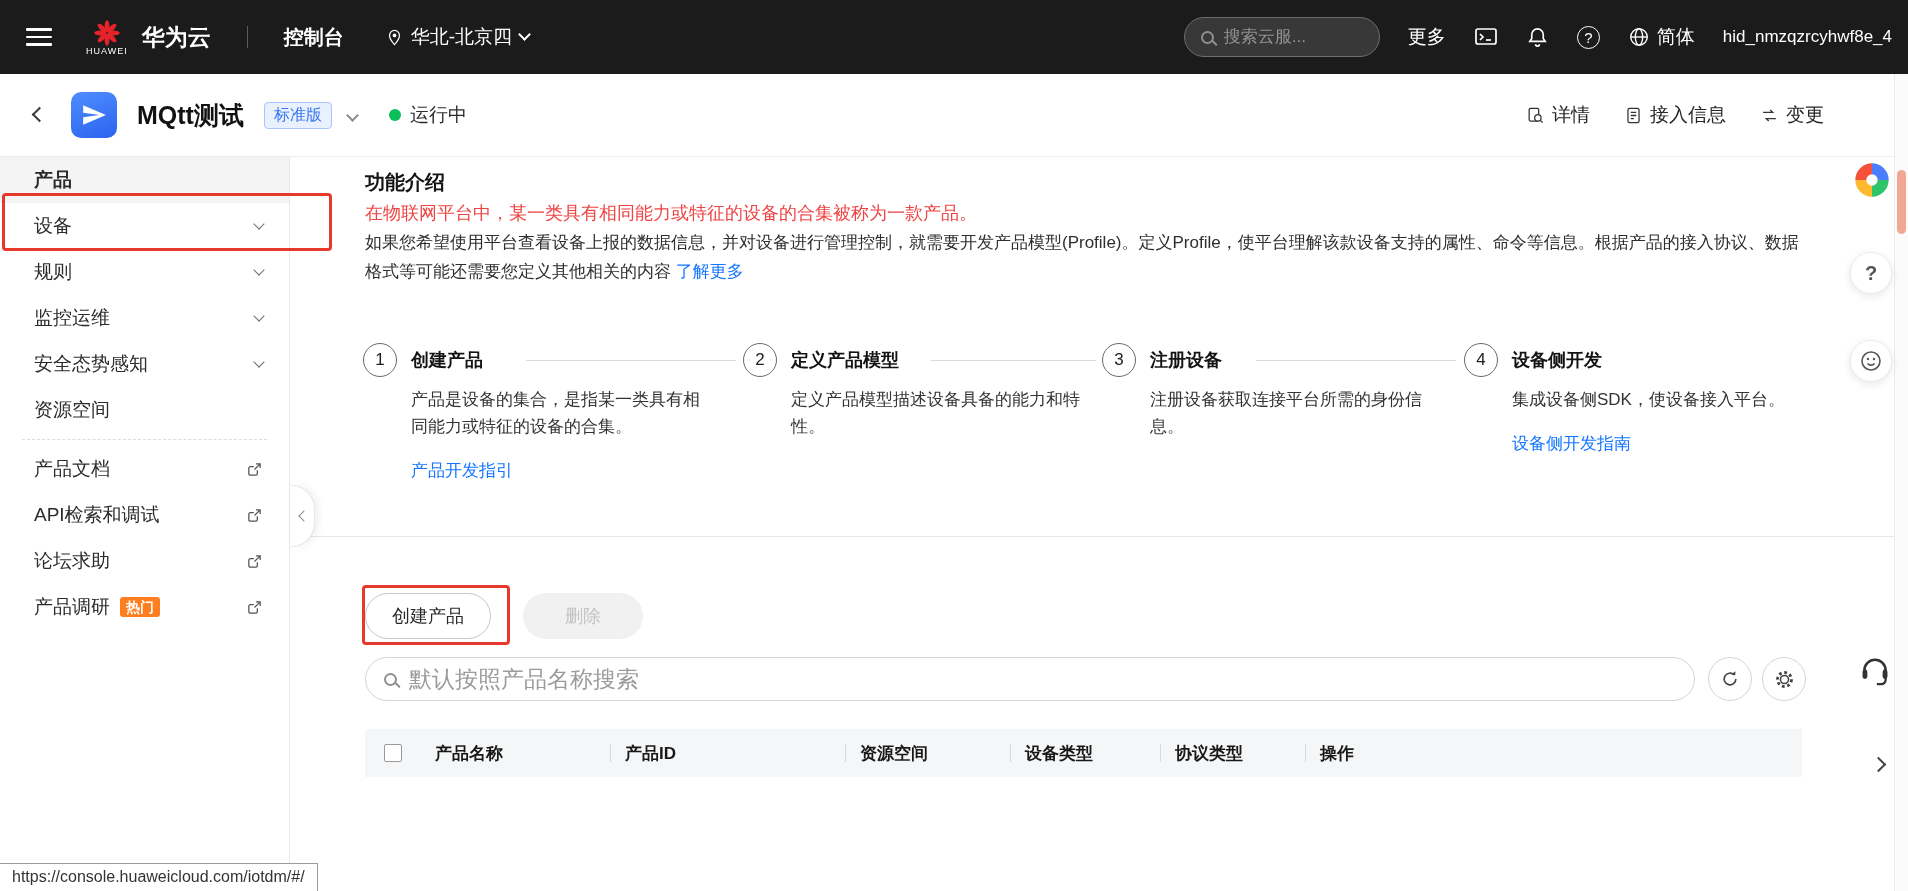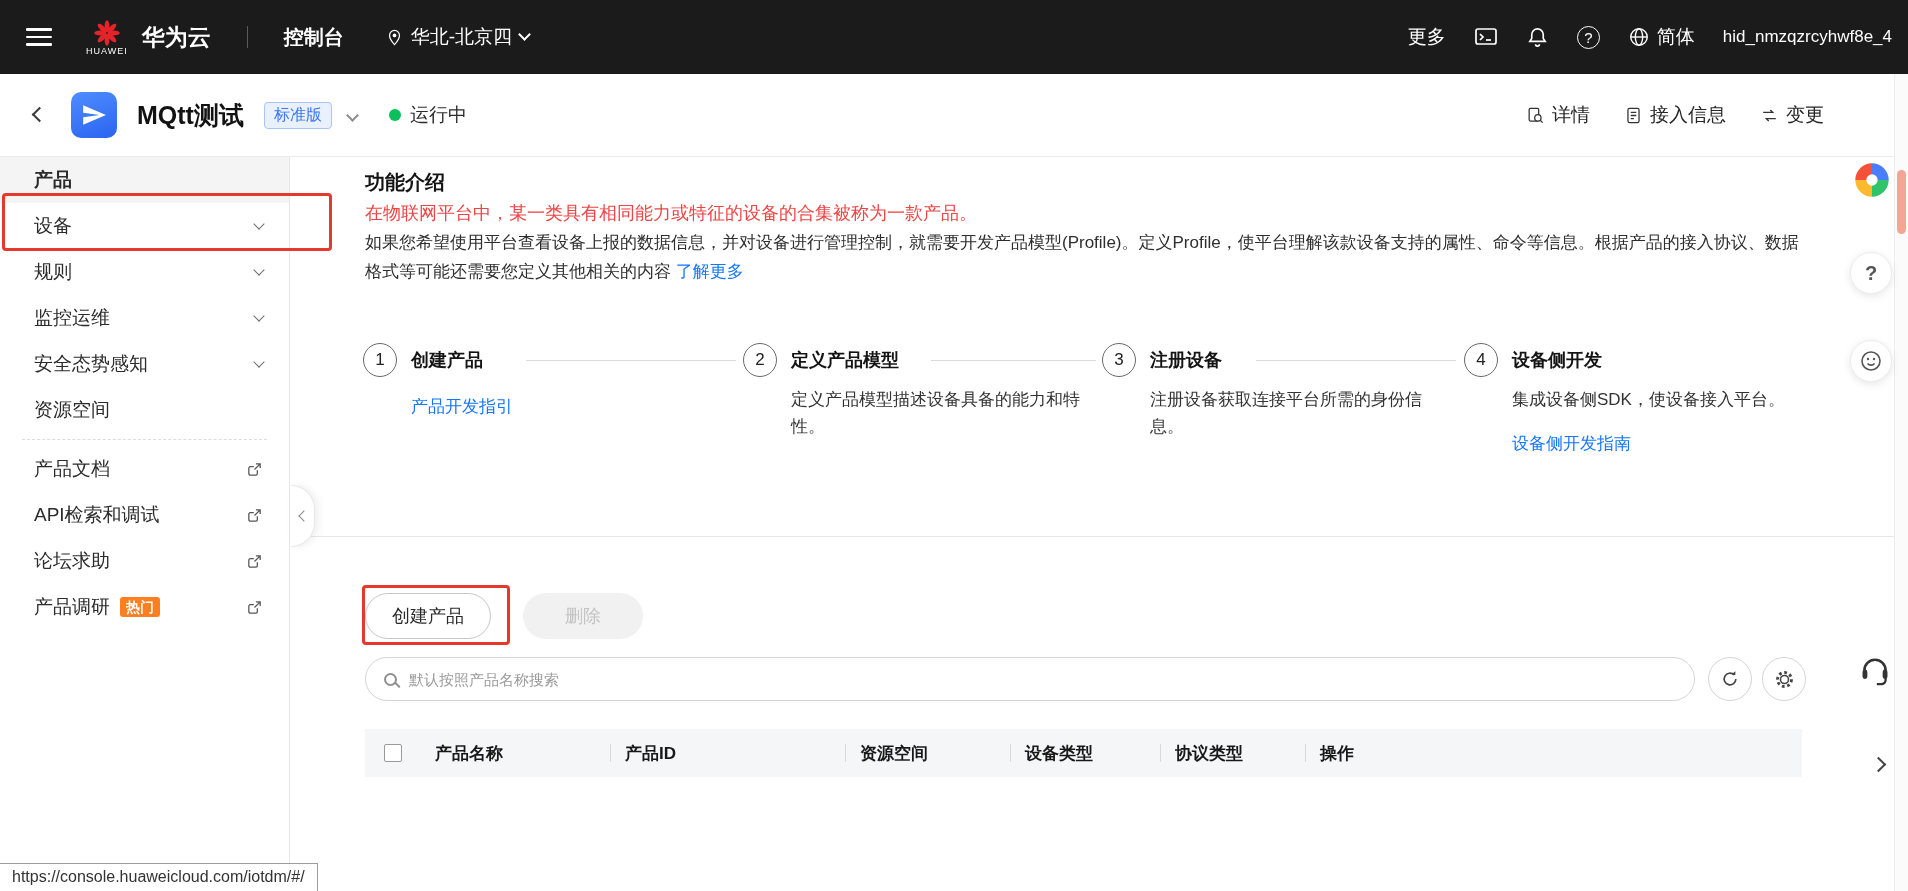--- a/index.html
+++ b/index.html
@@ -109,21 +109,21 @@
     position:absolute; top:436px; height:46px; border-radius:23px; font-size:18px;
     font-family:inherit; cursor:pointer;
   }
   .btn-create { left:74px; width:126px; background:#fff; border:1px solid #c7c7c7; color:#2a2a2a; }
   .btn-delete { left:232px; width:120px; background:#f1f1f1; border:none; color:#c3c3c3; cursor:not-allowed; }
   .search-wrap {
     position:absolute; left:74px; top:500px; width:1330px; height:44px;
     border:1px solid #d5d5d5; border-radius:22px; display:flex; align-items:center;
     gap:12px; padding:0 18px; background:#fff;
   }
-  .search-wrap input { flex:1; border:none; outline:none; font-size:15px; color:#333; font-family:inherit; }
+  .search-wrap input { flex:1; border:none; outline:none; font-size:23px; color:#333; font-family:inherit; }
   .search-wrap input::placeholder { color:#9b9b9b; }
   .icon-btn {
     position:absolute; top:500px; width:44px; height:44px; border-radius:50%;
     border:1px solid #d5d5d5; background:#fff; display:flex; align-items:center;
     justify-content:center; cursor:pointer;
   }
   .refresh-btn { left:1417px; }
   .gear-btn { left:1471px; }
   .thead {
     position:absolute; left:74px; top:572px; width:1437px; height:48px;
@@ -187,20 +187,24 @@
   <div class="region">
     <svg viewBox="0 0 24 24" width="17" height="17">
       <path d="M12 2a7 7 0 0 0-7 7c0 5 7 13 7 13s7-8 7-13a7 7 0 0 0-7-7z" fill="none" stroke="#fff" stroke-width="1.7"></path>
       <circle cx="12" cy="9" r="2.6" fill="#fff"></circle>
     </svg>
     <span>华北-北京四</span>
     <span class="chev down"></span>
   </div>
 
   <div class="tb-right">
+    <div class="tb-search">
+      <span class="mag"></span>
+      <input readonly="" placeholder="搜索云服..." style="">
+    </div>
     <div class="tb-item">更多</div>
     <div class="tb-item">
       <svg viewBox="0 0 24 24" width="24" height="24">
         <rect x="2" y="4" width="20" height="15" rx="2" fill="none" stroke="#fff" stroke-width="1.7"></rect>
         <path d="M6 9l3 3-3 3" fill="none" stroke="#fff" stroke-width="1.7"></path>
         <path d="M12 15h5" stroke="#fff" stroke-width="1.7"></path>
       </svg>
     </div>
     <div class="tb-item">
       <svg viewBox="0 0 24 24" width="23" height="23">
@@ -339,20 +343,21 @@
 
   <div class="connector" style="left:235px; width:210px;"></div>
   <div class="connector" style="left:640px; width:165px;"></div>
   <div class="connector" style="left:965px; width:200px;"></div>
 
   <div class="step" style="left:72px;">
     <div class="step-head">
       <div class="step-num">1</div>
       <div class="step-title">创建产品</div>
     </div>
+    <div class="step-desc" style="width:300px;">产品是设备的集合，是指某一类具有相同能力或特征的设备的合集。</div>
     <a class="step-link link">产品开发指引</a>
   </div>
 
   <div class="step" style="left:452px;">
     <div class="step-head">
       <div class="step-num">2</div>
       <div class="step-title">定义产品模型</div>
     </div>
     <div class="step-desc" style="width:295px;">定义产品模型描述设备具备的能力和特性。</div>
   </div>

